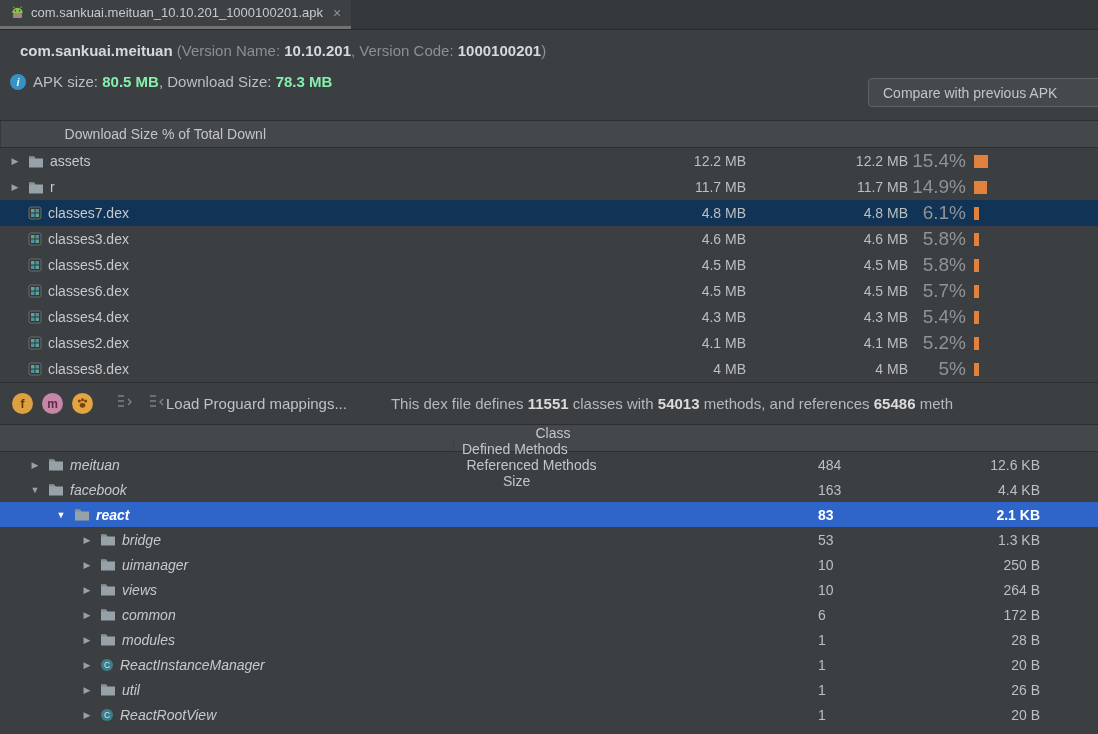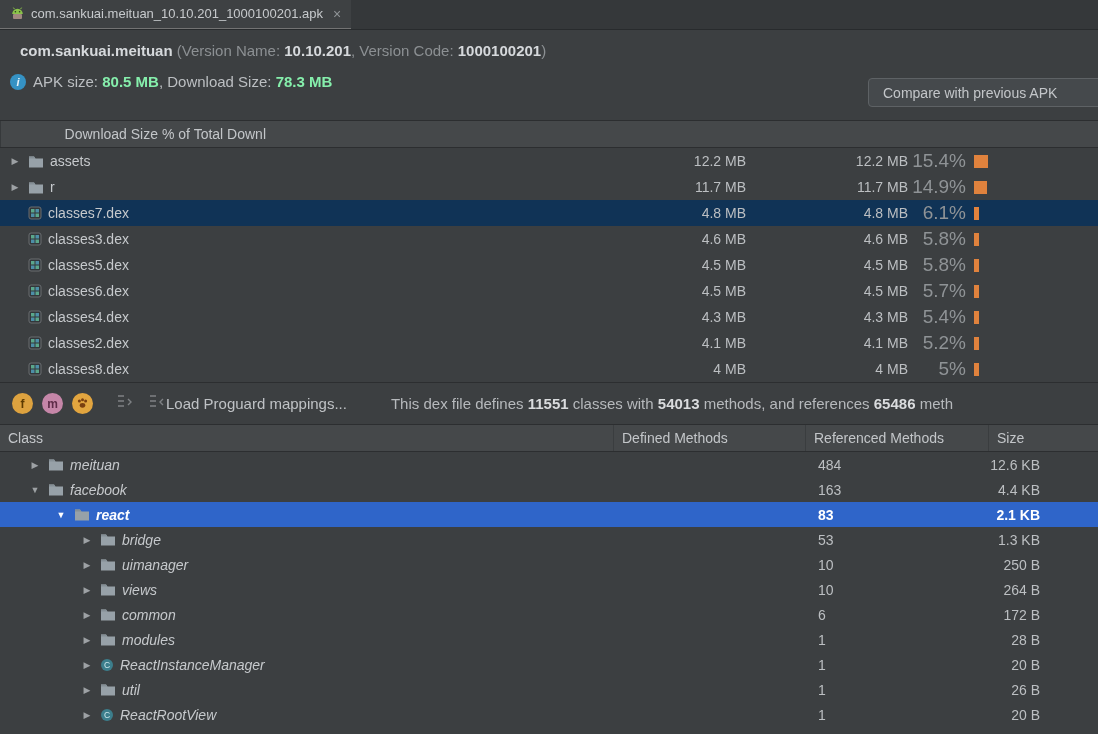--- a/index.html
+++ b/index.html
@@ -7,21 +7,21 @@
   body {
     width:1098px; height:734px; overflow:hidden; position:relative;
     background:#3c3f41; color:#bcbfc2;
     font-family:"Liberation Sans", sans-serif; font-size:14px;
   }
 
   
   .tabbar { height:30px; background:#35383a; border-bottom:1px solid #282b2d;
             display:flex; align-items:flex-end; }
   .tab { display:flex; align-items:center; gap:6px; height:30px; padding:0 10px;
-         background:#3e4143; border-bottom:1px solid #737373;
+         background:#3e4143; border-bottom:3px solid #737373;
          font-size:13px; color:#c7cacd; cursor:default; }
   .tab-close { color:#8f9396; font-size:14px; margin-left:4px; line-height:1; }
 
   
   .hdr { position:relative; height:90px; background:#3c3f41; }
   .pkg-line { padding:12px 0 0 20px; font-size:15px; white-space:nowrap; }
   .pkg-name { font-weight:700; color:#d6d9dc; }
   .pkg-dim  { color:#8c9093; }
   .pkg-val  { font-weight:700; color:#d6d9dc; }
   .sum-line { padding:14px 0 0 10px; font-size:15px; display:flex; align-items:center; gap:7px; }
@@ -63,21 +63,21 @@
   .circ-f { background:#dda23f; color:#5c3a00; }
   .circ-m { background:#c586a8; color:#5e2c49; }
   .circ-p { background:#e2a53f; }
   .tool-ic { margin-left:14px; flex:0 0 auto; opacity:.85; }
   .load-map { color:#bfc2c5; font-size:15px; }
   .dex-info { margin-left:44px; color:#b6b9bc; font-size:15px; }
   .dex-num { font-weight:700; color:#dadcde; }
 
   
   .ctable-head { height:28px; background:#45484a; border-top:1px solid #2c2e30;
-                 border-bottom:1px solid #2c2e30; display:flex; align-items:center; color:#c3c6c9; }
+                 border-bottom:1px solid #2c2e30; display:flex; align-items:center; color:#c3c6c9;flex-direction:column; }
   .ch-class { flex:1; padding-left:8px; }
   .ch-def { width:192px; padding-left:8px; border-left:1px solid #3a3d3f; height:100%; display:flex; align-items:center; }
   .ch-ref { width:183px; padding-left:8px; border-left:1px solid #3a3d3f; height:100%; display:flex; align-items:center; }
   .ch-size{ width:110px; padding-left:8px; border-left:1px solid #3a3d3f; height:100%; display:flex; align-items:center; }
 
   .crow { height:25px; display:flex; align-items:center; }
   .crow.sel-active { background:#2f65c9; }
   .crow.sel-active .c-name, .crow.sel-active .c-ref, .crow.sel-active .c-size,
   .crow.sel-active .arrow { color:#ffffff; font-weight:700; }
   .c-name { flex:1; display:flex; align-items:center; gap:6px; white-space:nowrap;

